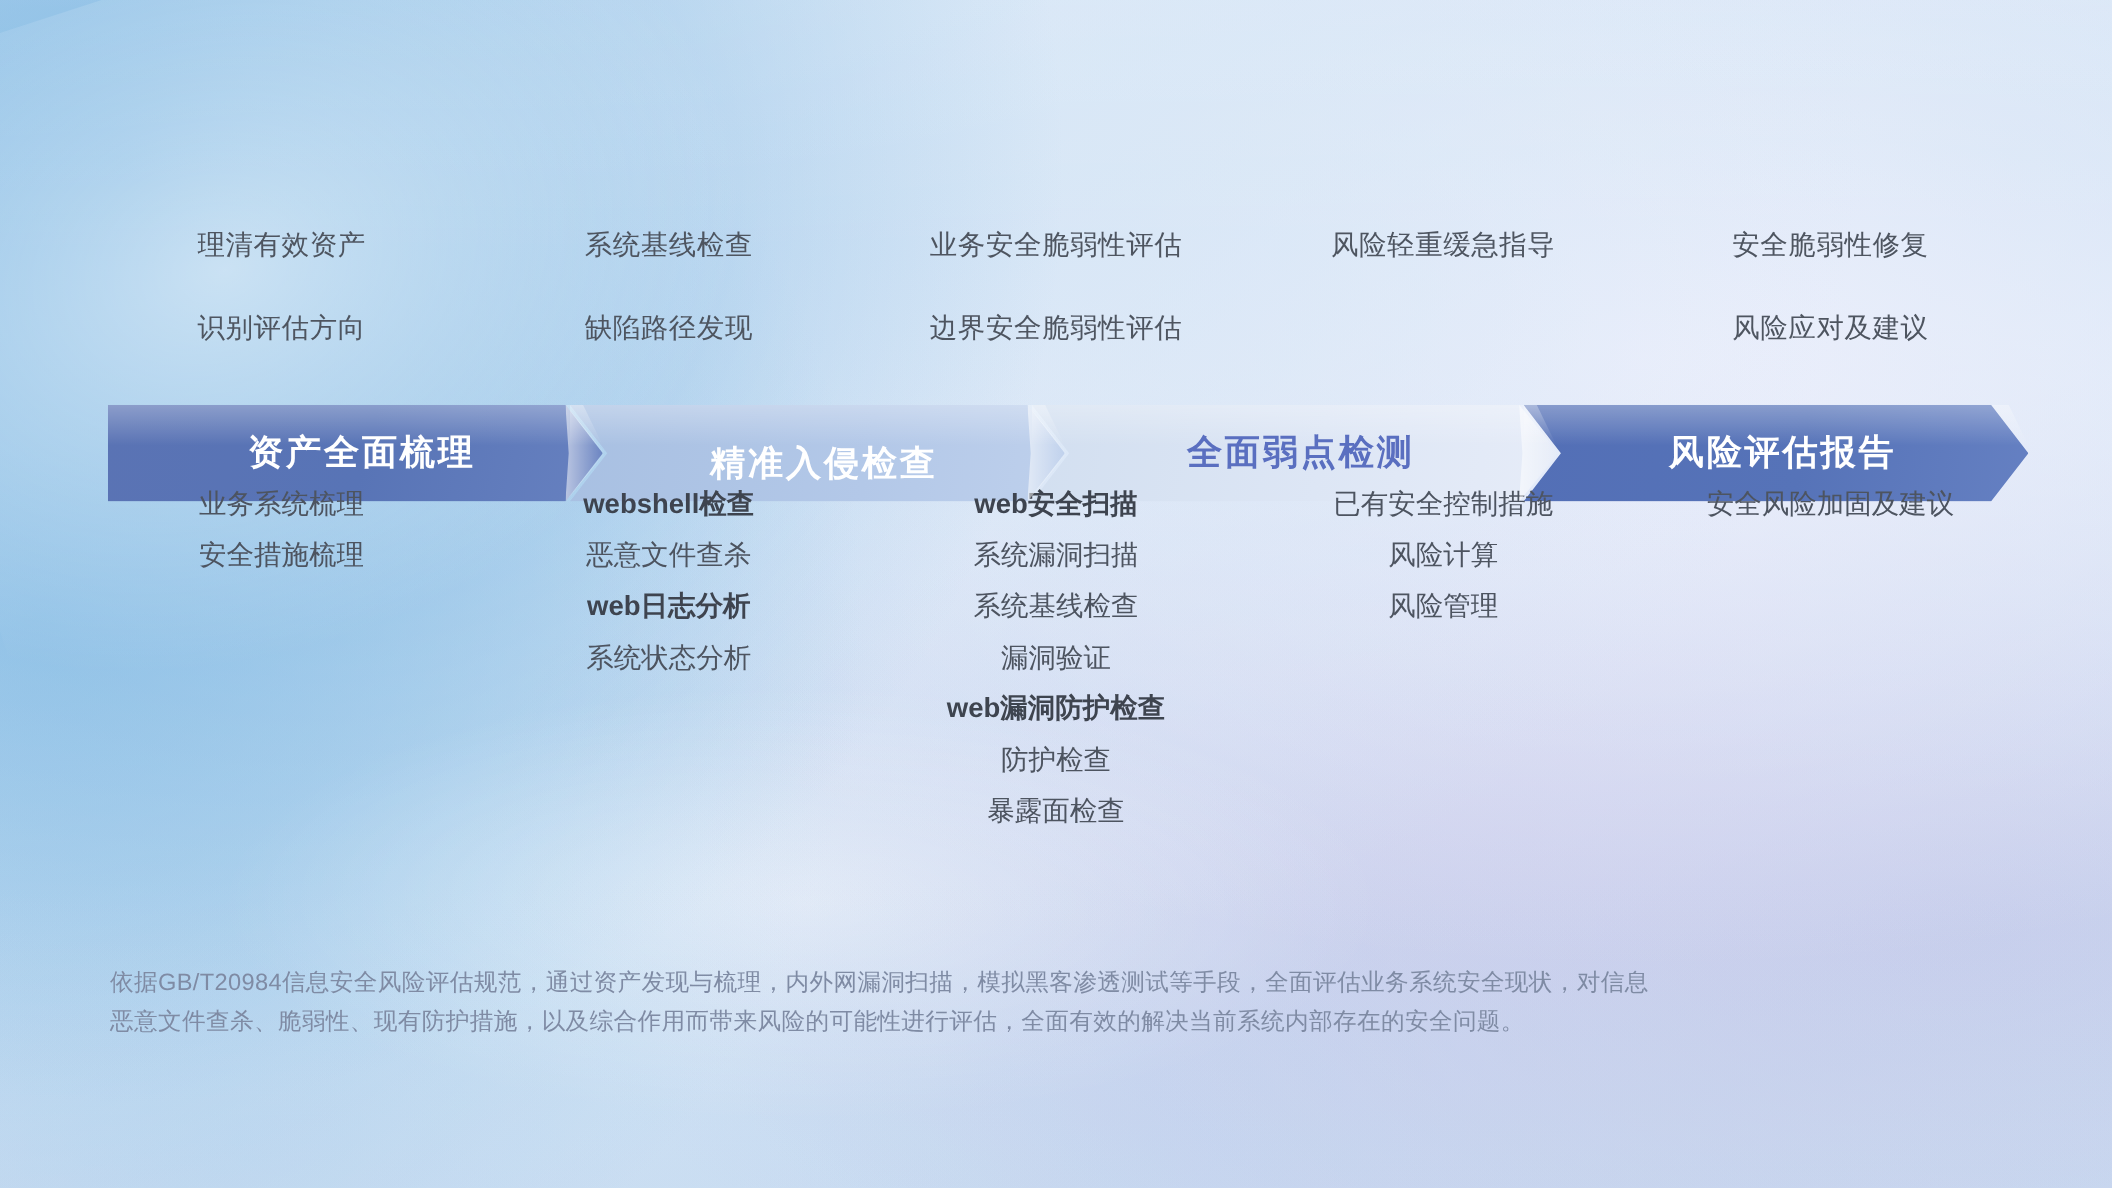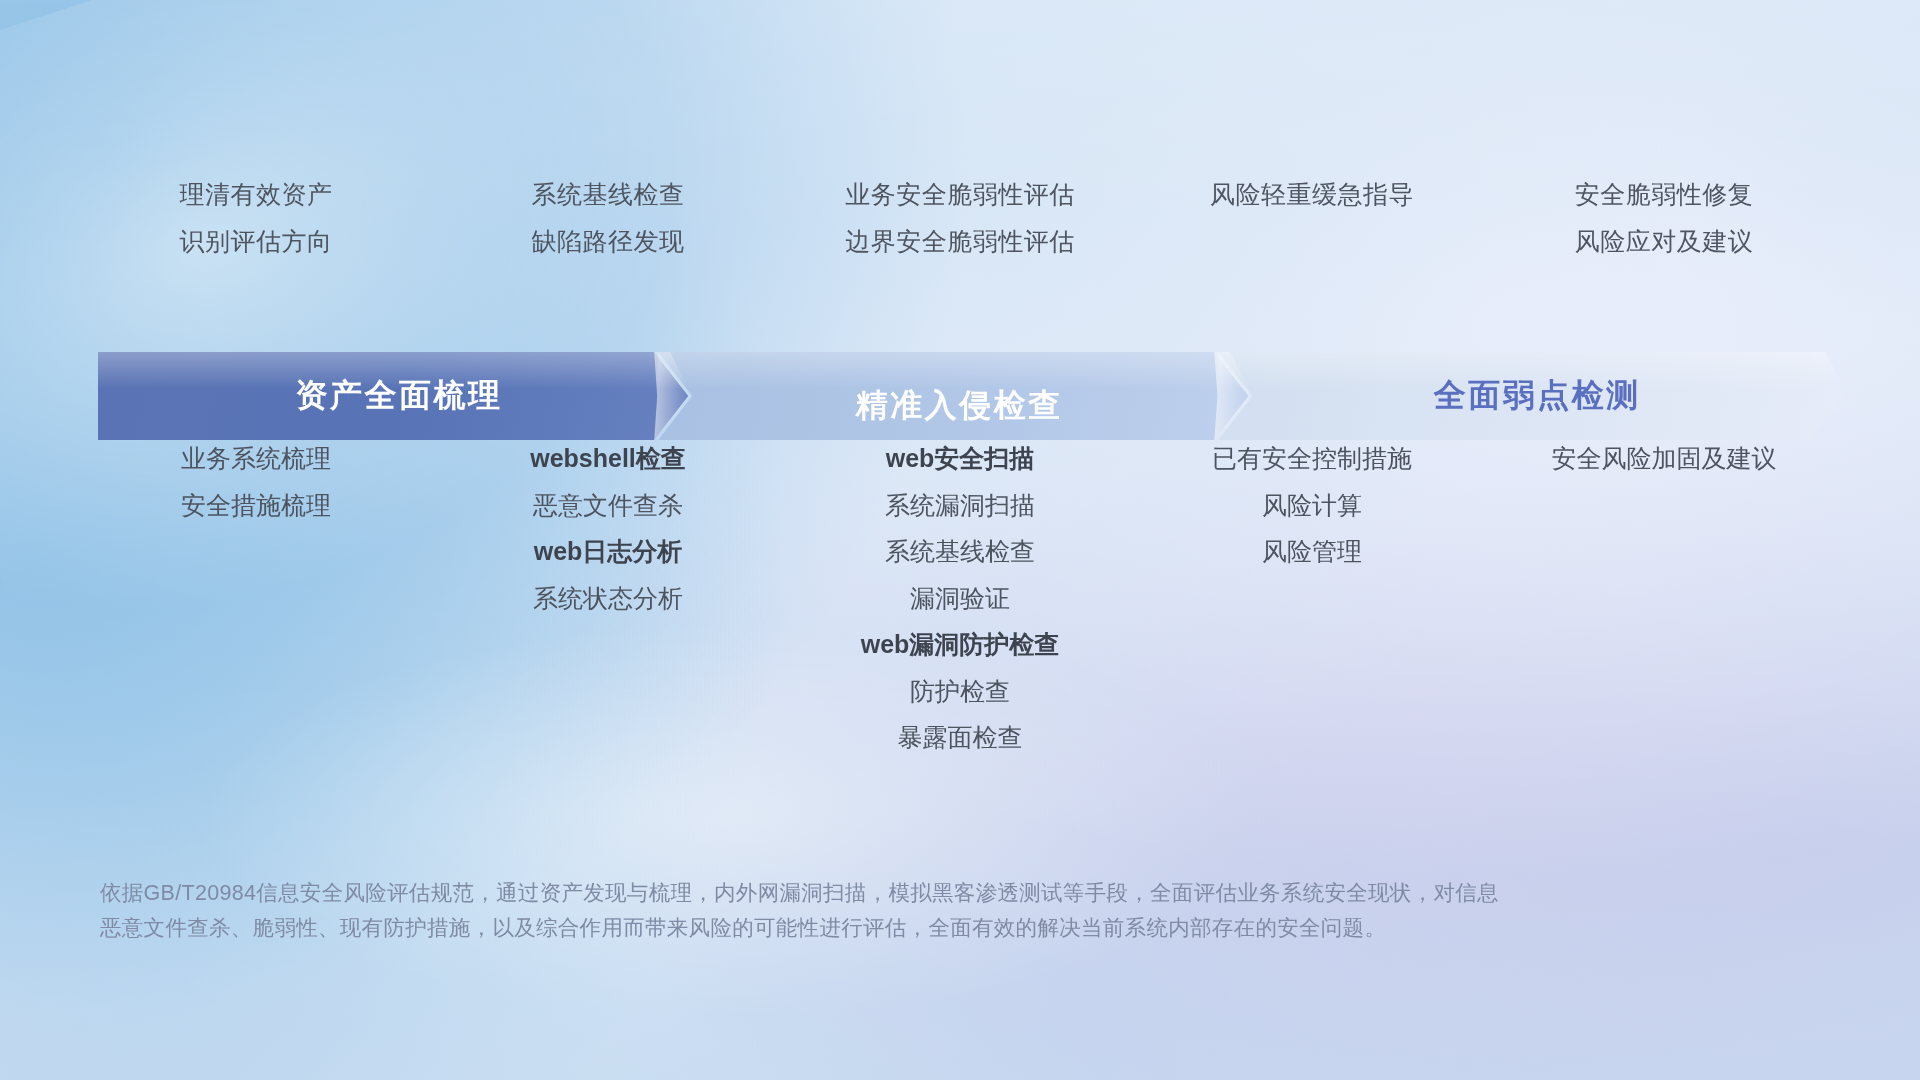--- a/index.html
+++ b/index.html
@@ -54,25 +54,26 @@
     position:absolute; left:80px; top:178px; width:1760px; height:110px;
     display:flex;
   }
   .topcell {
     flex:1 1 0; display:flex; flex-direction:column; align-items:center;
     justify-content:flex-start; gap:14px;
   }
   .topline {
     font-size:25px; color:#4e5560; letter-spacing:.5px; white-space:nowrap;
     font-weight:400;
+    margin-top:28px;
   }
 
   
   .banner {
-    position:absolute; left:72px; top:352px; width:1772px; height:88px;
+    position:absolute; left:72px; top:368px; width:1772px; height:88px;
     display:flex;
     padding-left:26px;
   }
   .seg {
     position:relative; height:88px;
     display:flex; align-items:center; justify-content:center;
     margin-right:-30px;
   }
   .seg:last-child { margin-right:0; }
   .seg .body {
@@ -180,20 +181,25 @@
     <div class="seg s2" style="flex:1 1 0;">
       <div class="body"></div>
       <div class="gloss"></div>
       <div class="label">精准入侵检查</div>
     </div>
     <div class="seg s3" style="flex:1.06 1 0;">
       <div class="body"></div>
       <div class="gloss"></div>
       <div class="label">全面弱点检测</div>
     </div>
+    <div class="seg s5" style="flex:1.02 1 0;">
+      <div class="body"></div>
+      <div class="gloss"></div>
+      <div class="label">风险评估报告</div>
+    </div>
   </div>
 
   <div class="botrow">
 
     <div class="botcell">
       <div class="item">业务系统梳理</div>
       <div class="item">安全措施梳理</div>
     </div>
 
     <div class="botcell">

